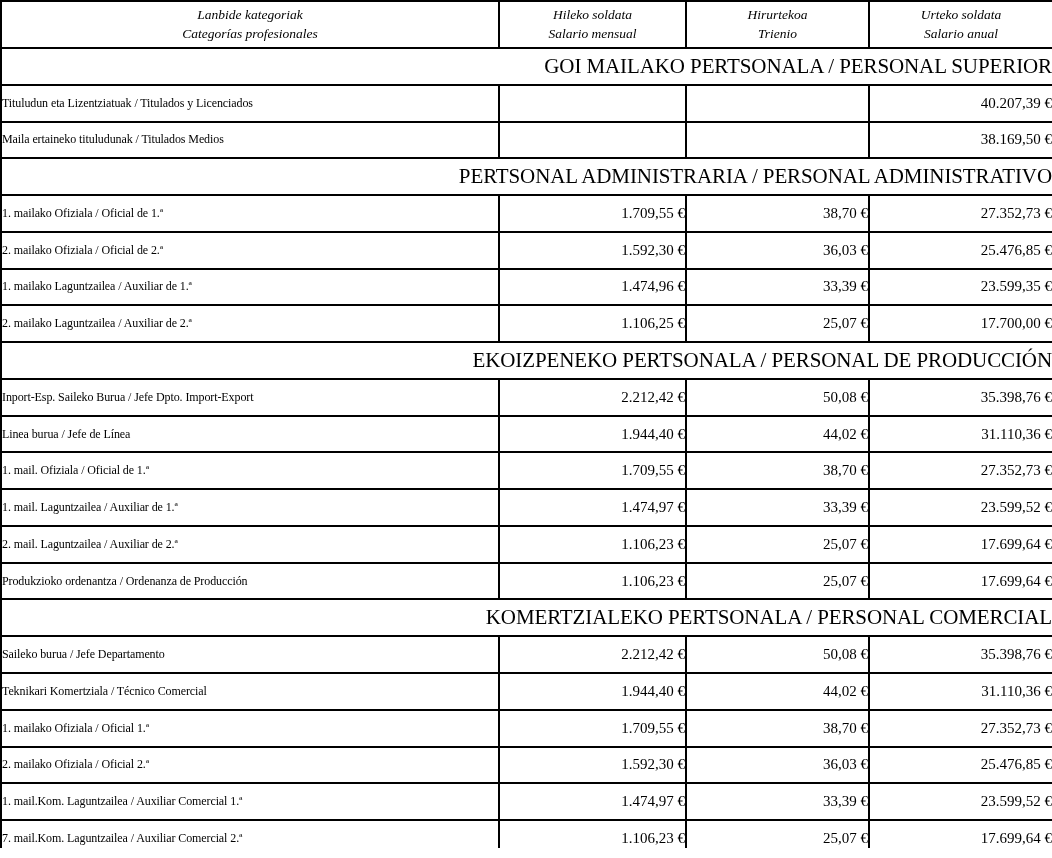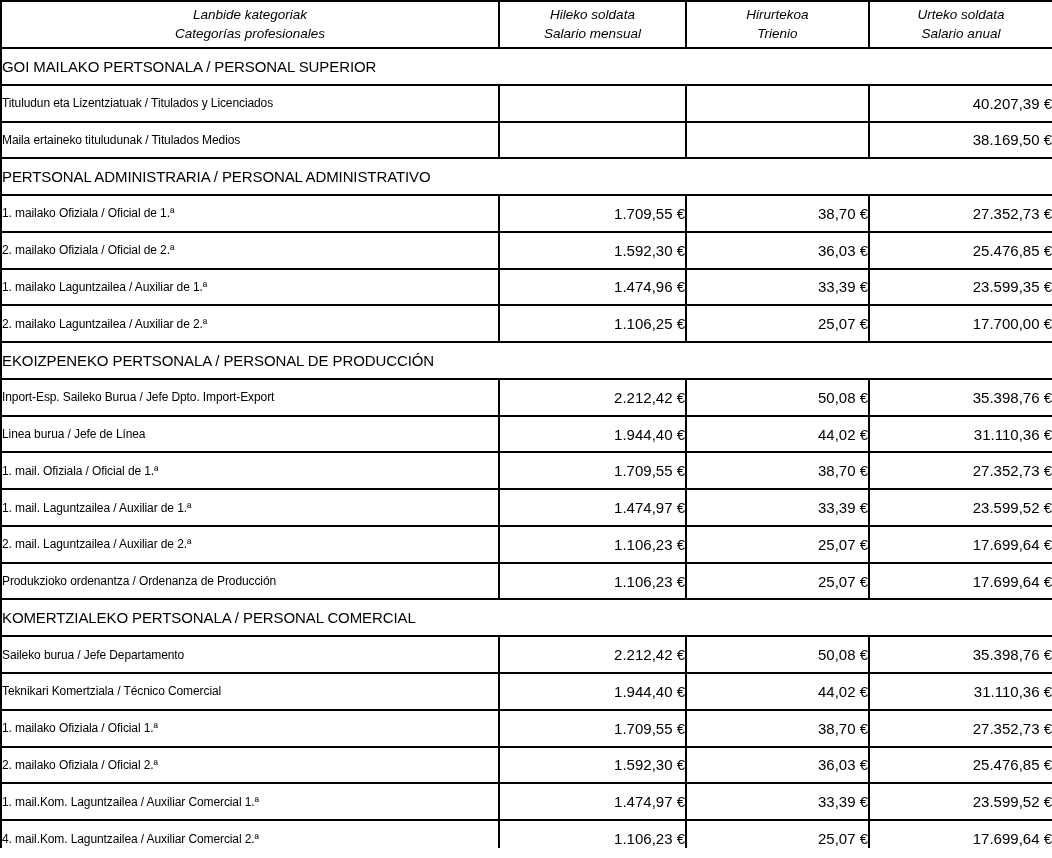--- a/index.html
+++ b/index.html
@@ -6,21 +6,21 @@
     margin: 0;
     padding: 0;
     background: #ffffff;
     width: 1052px;
   }
   * { box-sizing: border-box; }
   .page {
     width: 1052px;
     height: 848px;
     background: #ffffff;
-    font-family: Liberation Sans, sans-serif;
+    font-family: Liberation Serif, serif;
     color: #000000;
   }
   table.salary {
     width: 1052px;
     height: 858px;
     border-collapse: collapse;
     table-layout: fixed;
   }
   table.salary col.c1 { width: 498px; }
   table.salary col.c2 { width: 187px; }
@@ -37,22 +37,22 @@
   tbody tr { height: 33.8px; }
   th.hdr {
     font-style: italic;
     font-weight: normal;
     font-size: 13.5px;
     line-height: 1.35;
     text-align: center;
     vertical-align: middle;
   }
   td.section {
-    font-size: 15px;
-    text-align: left;
+    font-size: 21px;
+    text-align: right;
     padding-left: 8px;
     vertical-align: middle;
     letter-spacing: -0.1px;
   }
   td.label {
     font-size: 12px;
     text-align: left;
     padding-left: 8px;
     vertical-align: middle;
     letter-spacing: -0.1px;
@@ -204,20 +204,20 @@
           <td class="num">36,03 €</td>
           <td class="num">25.476,85 €</td>
         </tr>
         <tr>
           <td class="label">1. mail.Kom. Laguntzailea / Auxiliar Comercial 1.ª</td>
           <td class="num">1.474,97 €</td>
           <td class="num">33,39 €</td>
           <td class="num">23.599,52 €</td>
         </tr>
         <tr>
-          <td class="label">4. mail.Kom. Laguntzailea / Auxiliar Comercial 2.ª</td>
+          <td class="label">7. mail.Kom. Laguntzailea / Auxiliar Comercial 2.ª</td>
           <td class="num">1.106,23 €</td>
           <td class="num">25,07 €</td>
           <td class="num">17.699,64 €</td>
         </tr>
       </tbody>
   </table>
 </div>
 
 </body></html>

